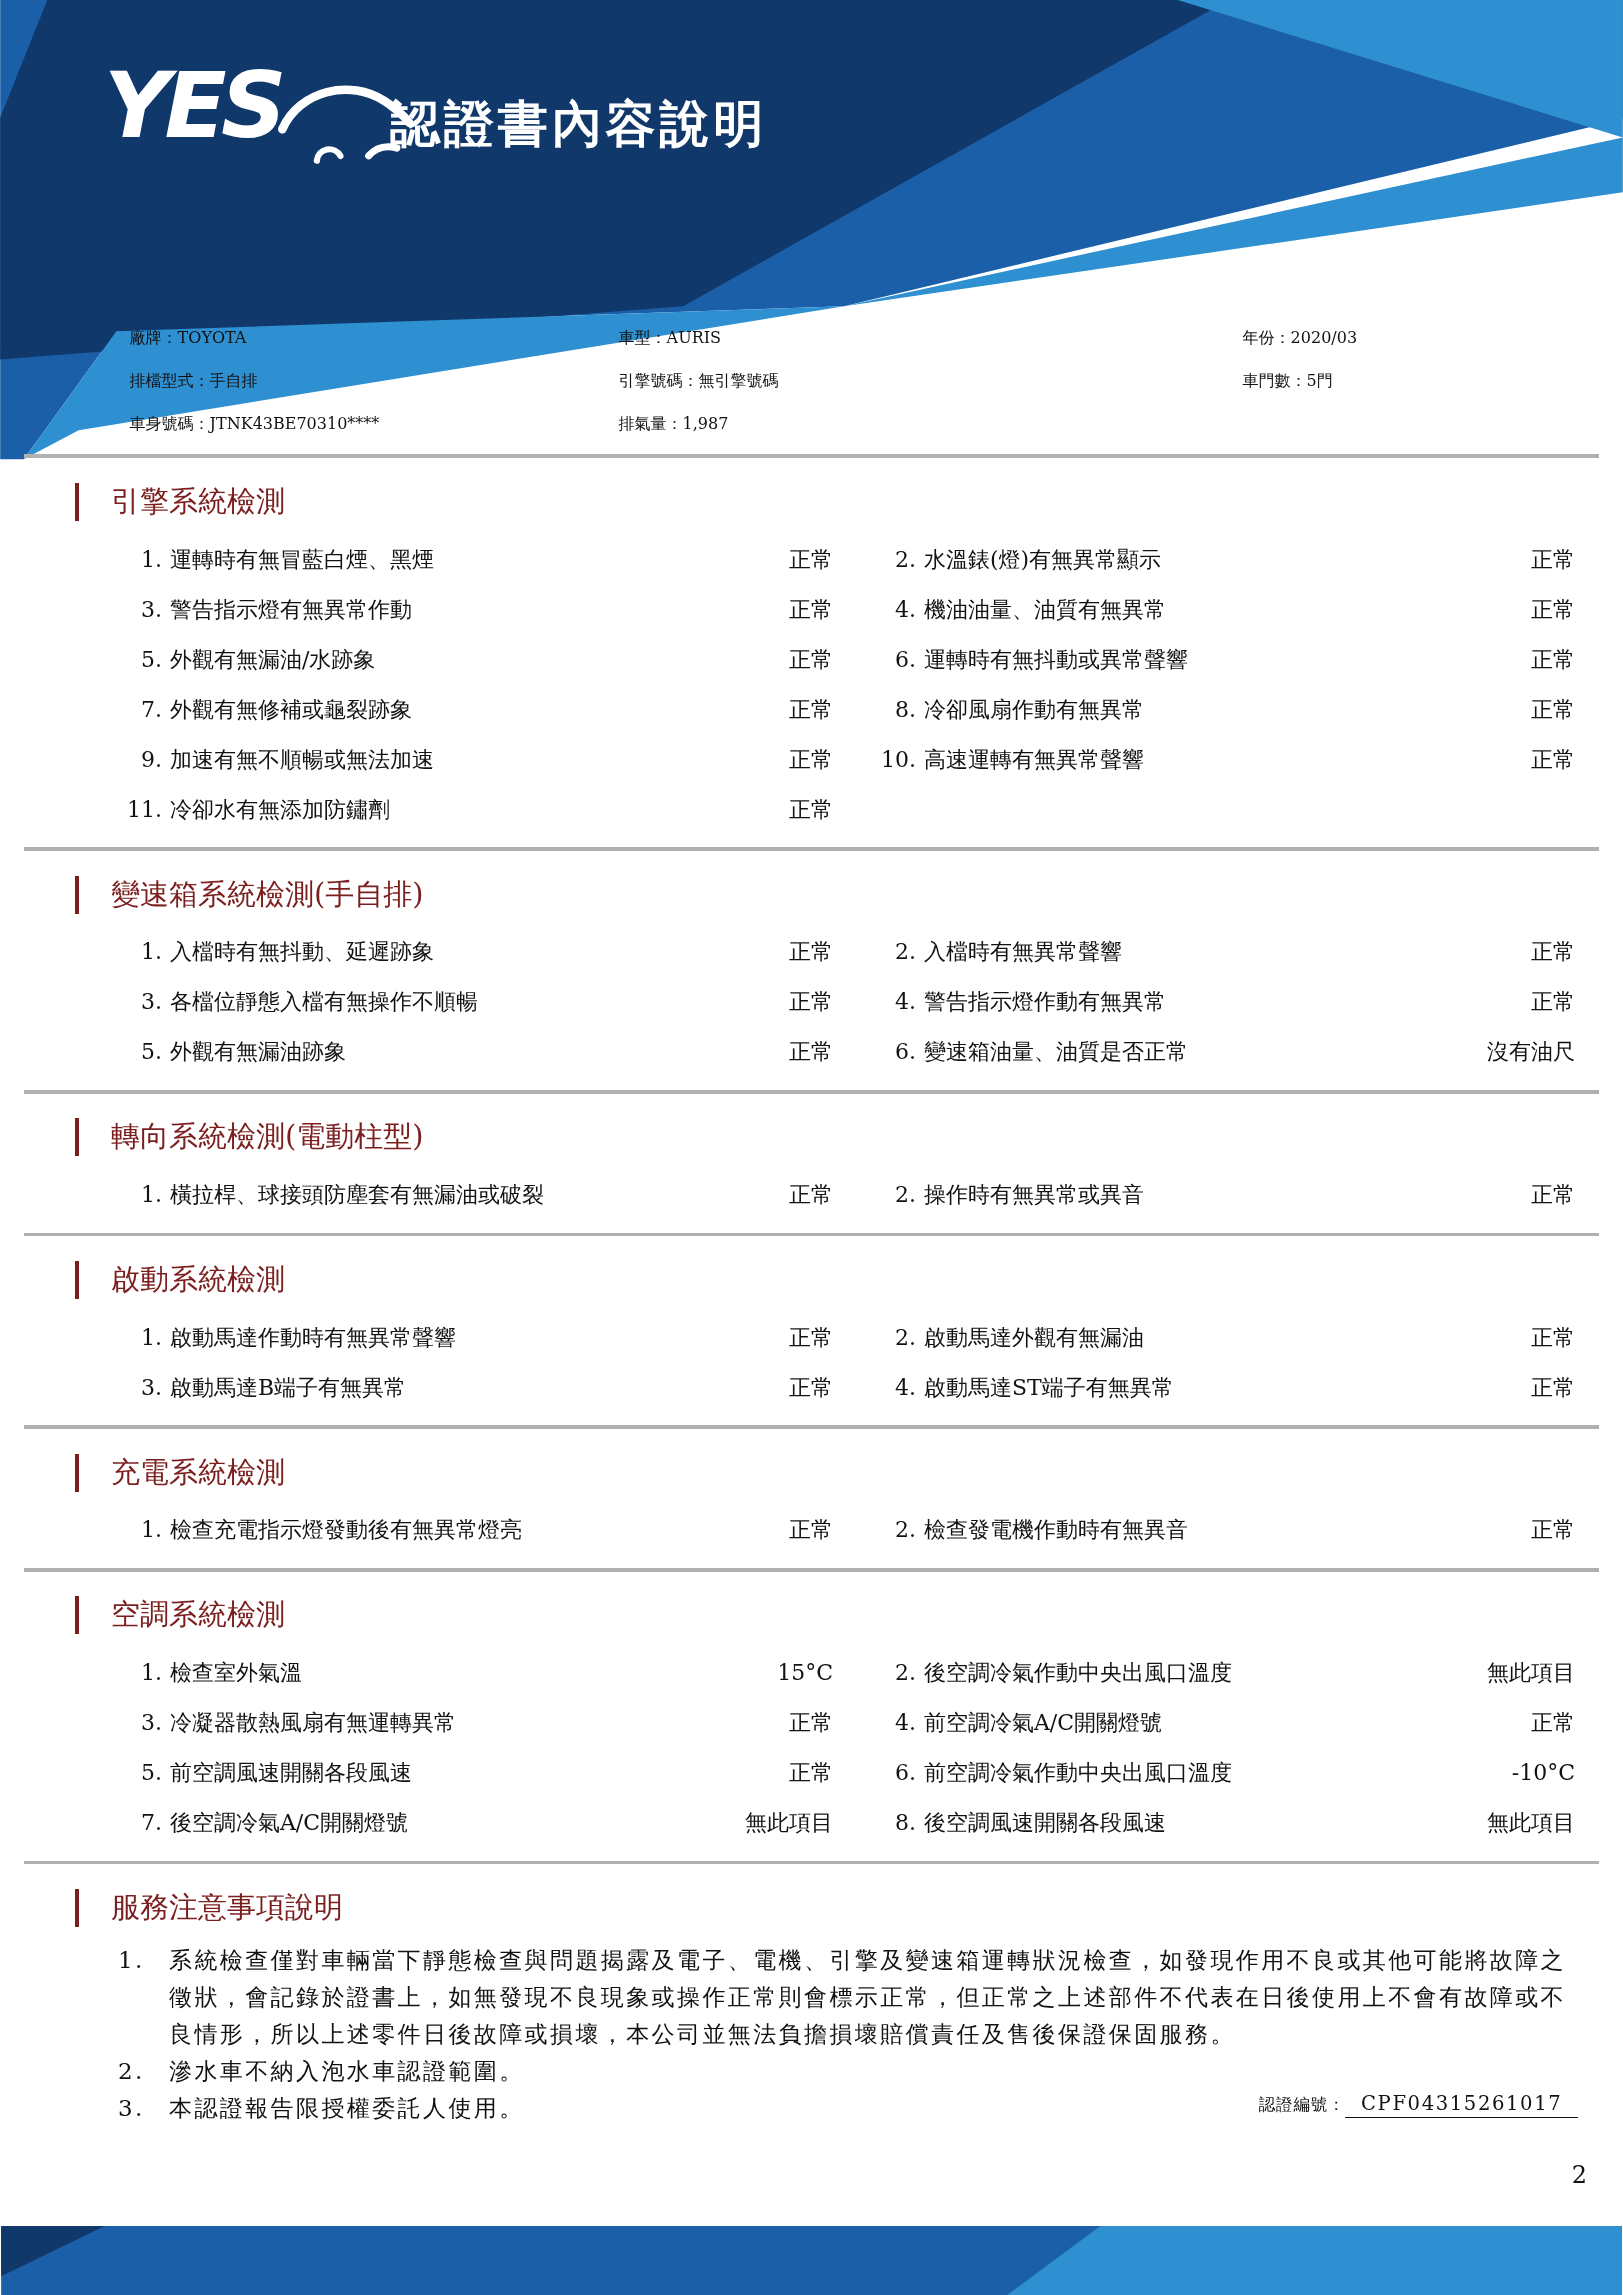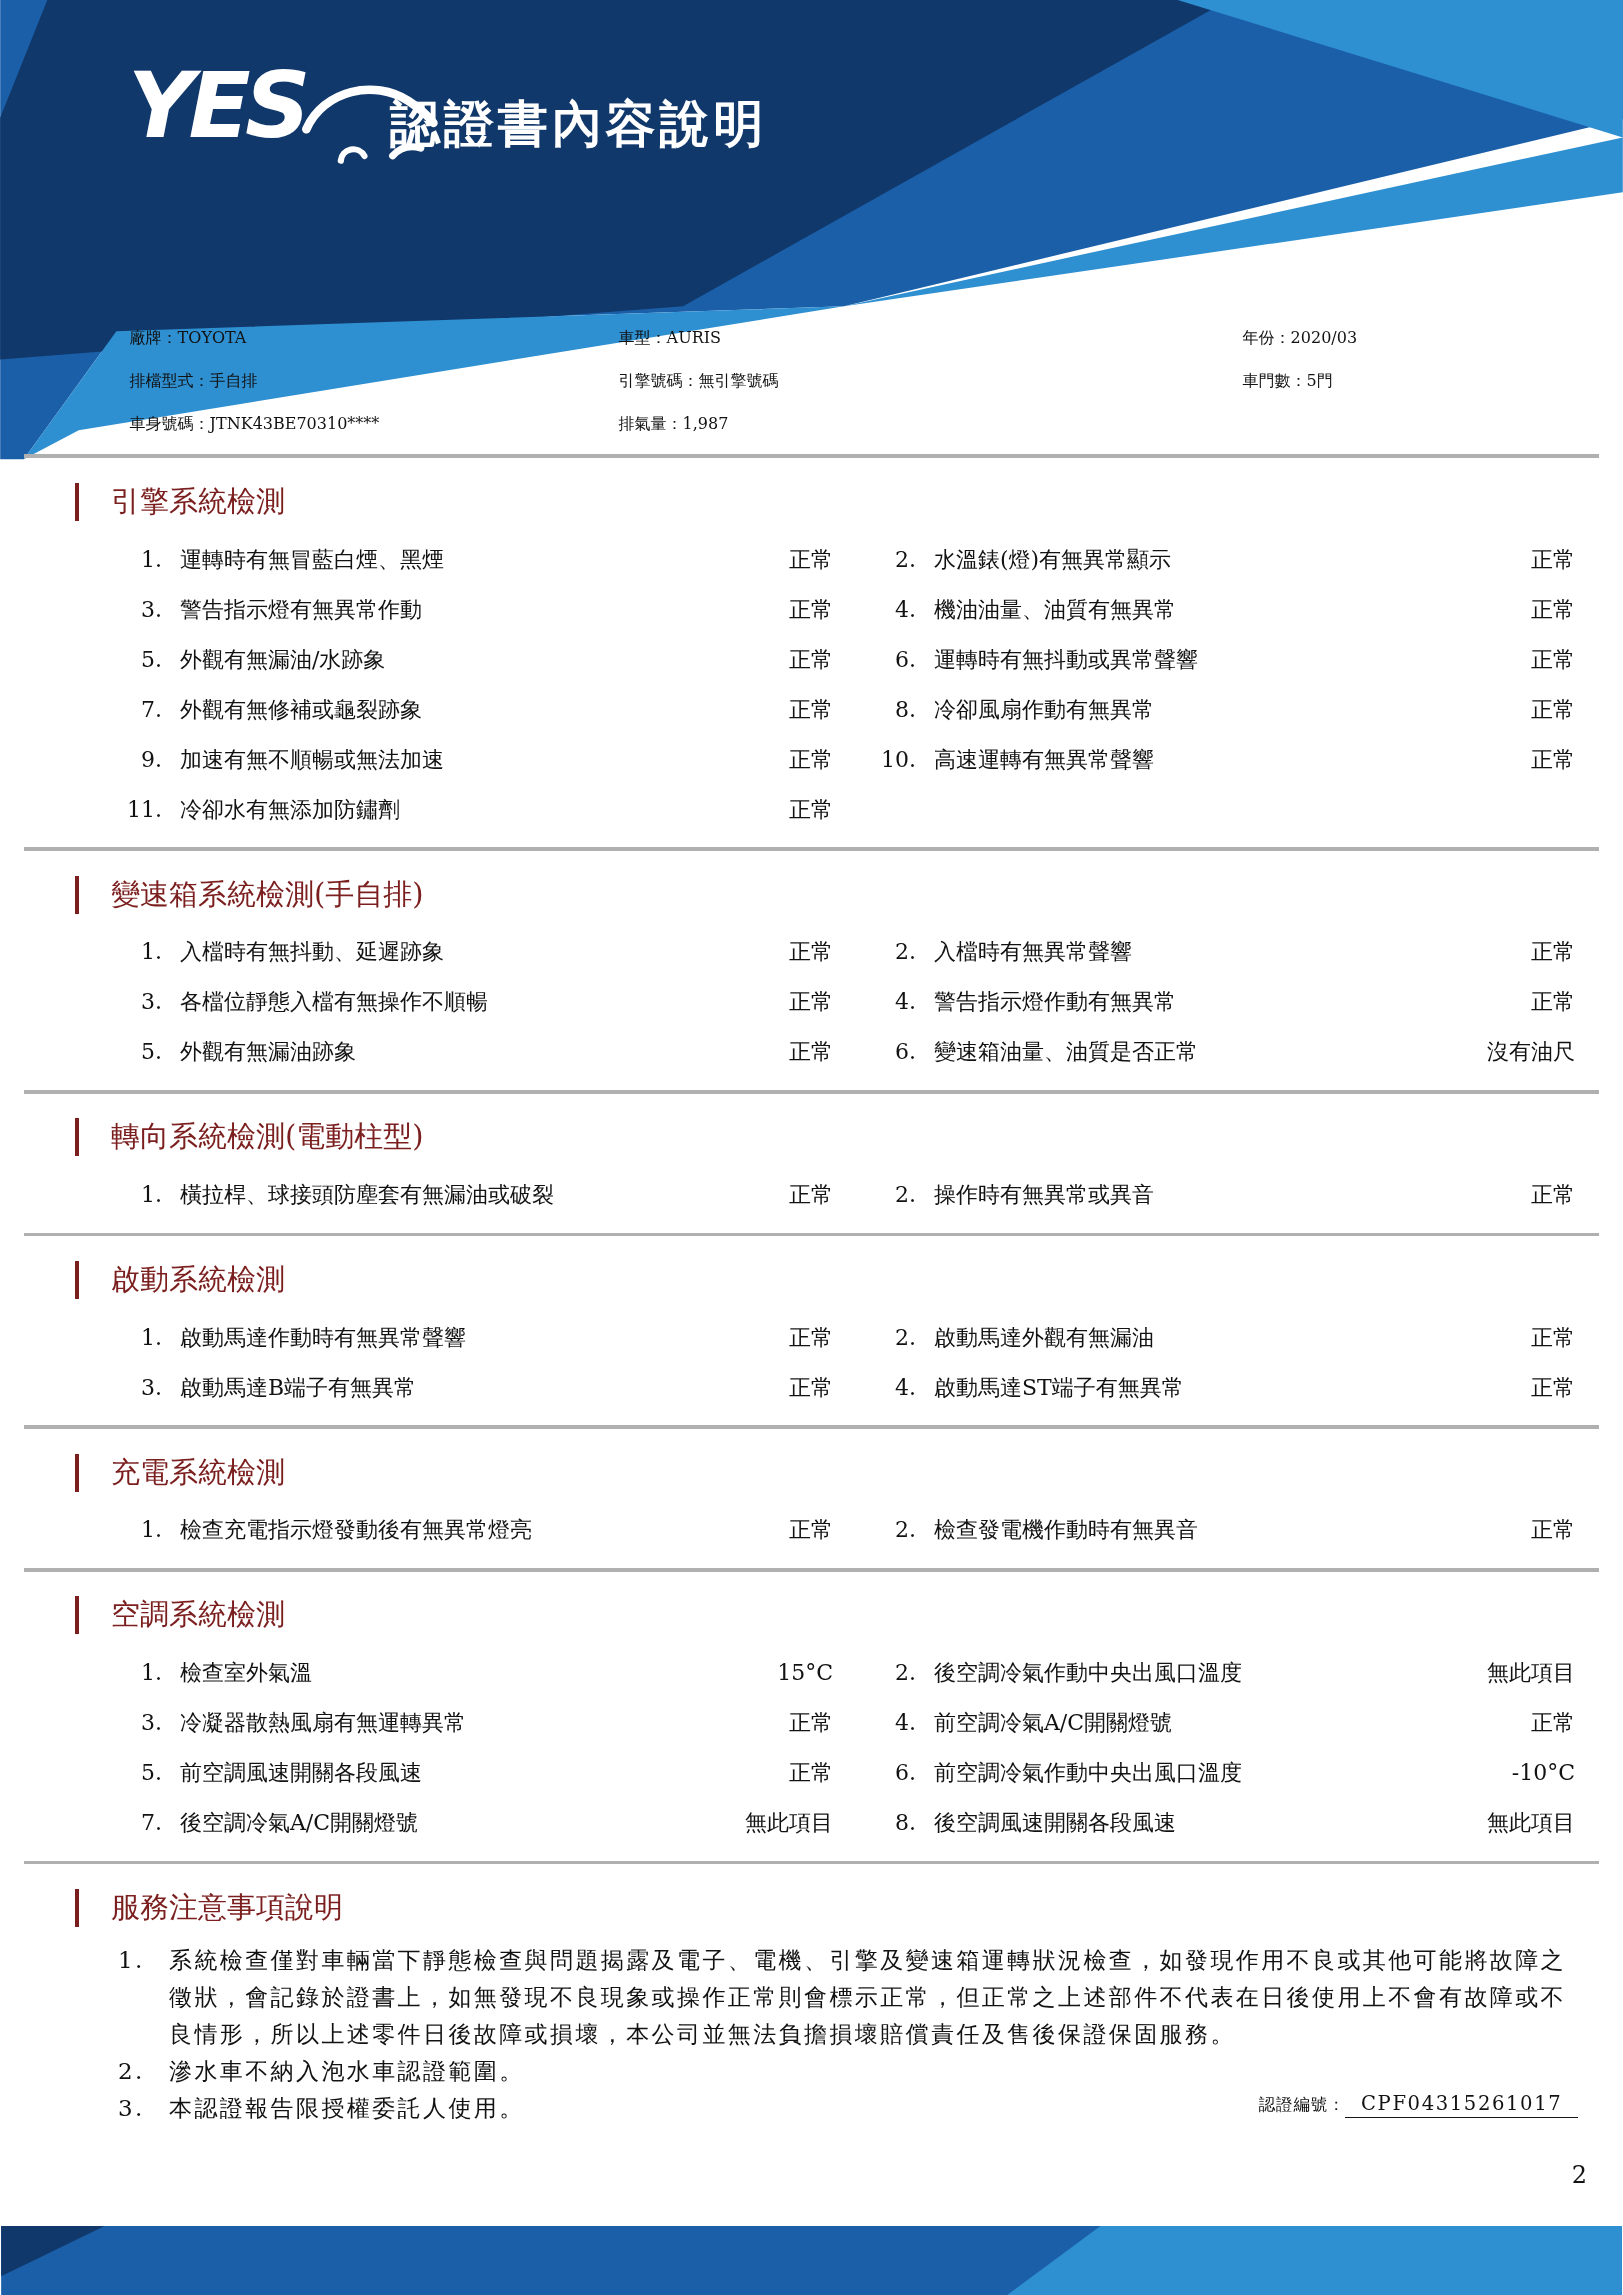--- a/index.html
+++ b/index.html
@@ -3,21 +3,21 @@
 <meta charset="utf-8">
 <style>
   html,body { margin:0; padding:0; background:#888; }
   .page {
     position:relative; width:1623px; height:2295px; margin:0 auto;
     background:#ffffff; overflow:hidden;
     font-family:"DejaVu Serif","Liberation Serif",serif; color:#121212;
   }
   
   .header-svg { position:absolute; top:0; left:0; z-index:1; display:block; }
-  .logo-row { position:absolute; top:60px; left:128px; z-index:3; display:flex; align-items:flex-start; }
+  .logo-row { position:absolute; top:60px; left:104px; z-index:3; display:flex; align-items:flex-start; }
   .logo-text {
     font-family:"DejaVu Sans","Liberation Sans",sans-serif;
     font-style:italic; font-weight:bold; font-size:91px; line-height:1;
     color:#ffffff; letter-spacing:-5.5px;
   }
   .car-svg { margin-left:-4.7px; margin-top:7.9px; }
   .page-title {
     position:absolute; top:91px; left:390px; z-index:3; margin:0;
     font-family:"DejaVu Sans","Liberation Sans",sans-serif;
     font-weight:bold; font-size:50px; color:#ffffff; letter-spacing:3.9px;
@@ -34,21 +34,21 @@
     margin:23.6px 0 0 75px; display:flex; align-items:center; gap:32px;
     color:#7b1e1e; font-size:29px;
   }
   .bar { width:3.9px; height:38px; background:#7b1e1e; flex:none; }
   .items { margin-left:118px; padding:12.6px 0; }
   .item-row { display:flex; height:50px; align-items:center; font-size:22px; }
   .cell { display:flex; align-items:baseline; flex:none; }
   .cell.left  { width:715px; margin-right:39px; }
   .cell.right { width:703px; }
   .num { width:44px; text-align:right; flex:none; }
-  .txt { flex:1; padding-left:7.9px; white-space:nowrap; overflow:hidden;margin-left:10px; }
+  .txt { flex:1; padding-left:7.9px; white-space:nowrap; overflow:hidden; }
   .status { width:157px; text-align:right; flex:none; white-space:nowrap; }
   .notes { margin:0 45px 0 118px; padding-top:14px; font-size:23px; letter-spacing:2.4px; }
   .note-row { display:flex; line-height:37px; }
   .note-num { width:51px; flex:none; }
   .note-text { flex:1; }
   .cert-line { text-align:right; margin-top:-35px; font-size:16.5px; letter-spacing:0.8px; }
   .cert-value {
     font-size:19.6px; letter-spacing:1.6px; padding:0 15.7px 1.6px 15.7px;
     border-bottom:1.6px solid #161616;
   }

